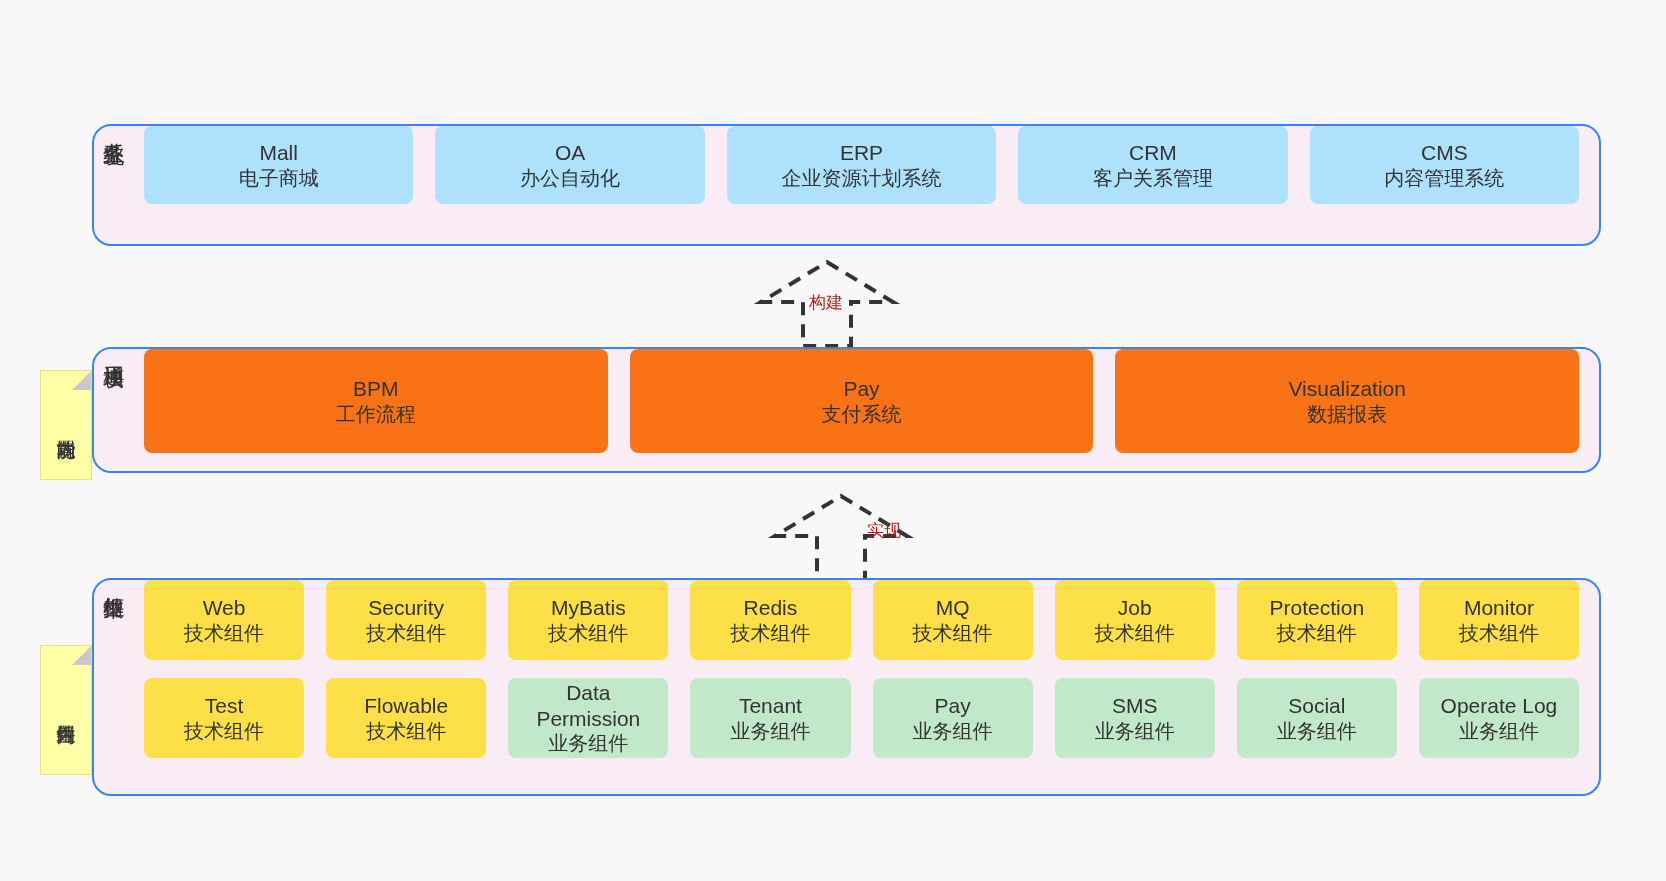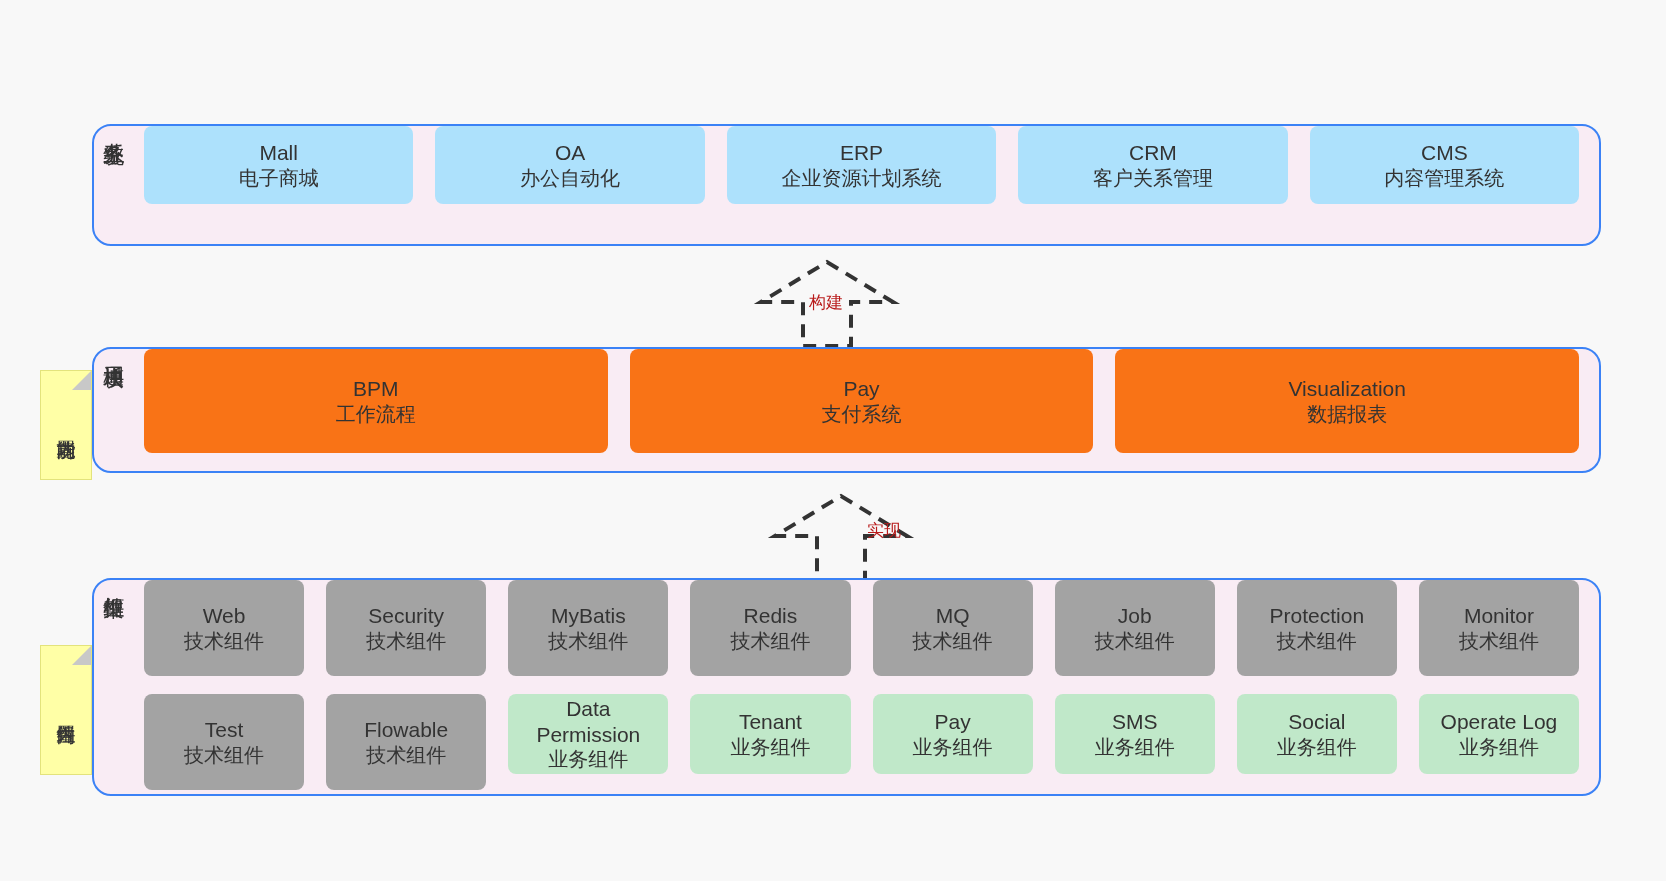--- a/index.html
+++ b/index.html
@@ -77,21 +77,21 @@
   }
   .box .en {
     font-size: 21px;
   }
   .box .cn {
     font-size: 20px;
   }
   .box.blue  { background: #ade1fc; height: 78px; }
   .box.red   { background: #f2636c; height: 88px; }
   .box.pink  { background: #f97316; height: 104px; }
-  .box.green { background: #a3a3a3; height: 96px; }
+  .box.green { background: #fde047; height: 80px; }
   .box.mint  { background: #c0e8c9; height: 80px; }
 
   
   .note {
     position: absolute;
     width: 52px;
     background: #ffffa6;
     border: 1px solid #e3e37c;
     display: flex;
     align-items: center;

